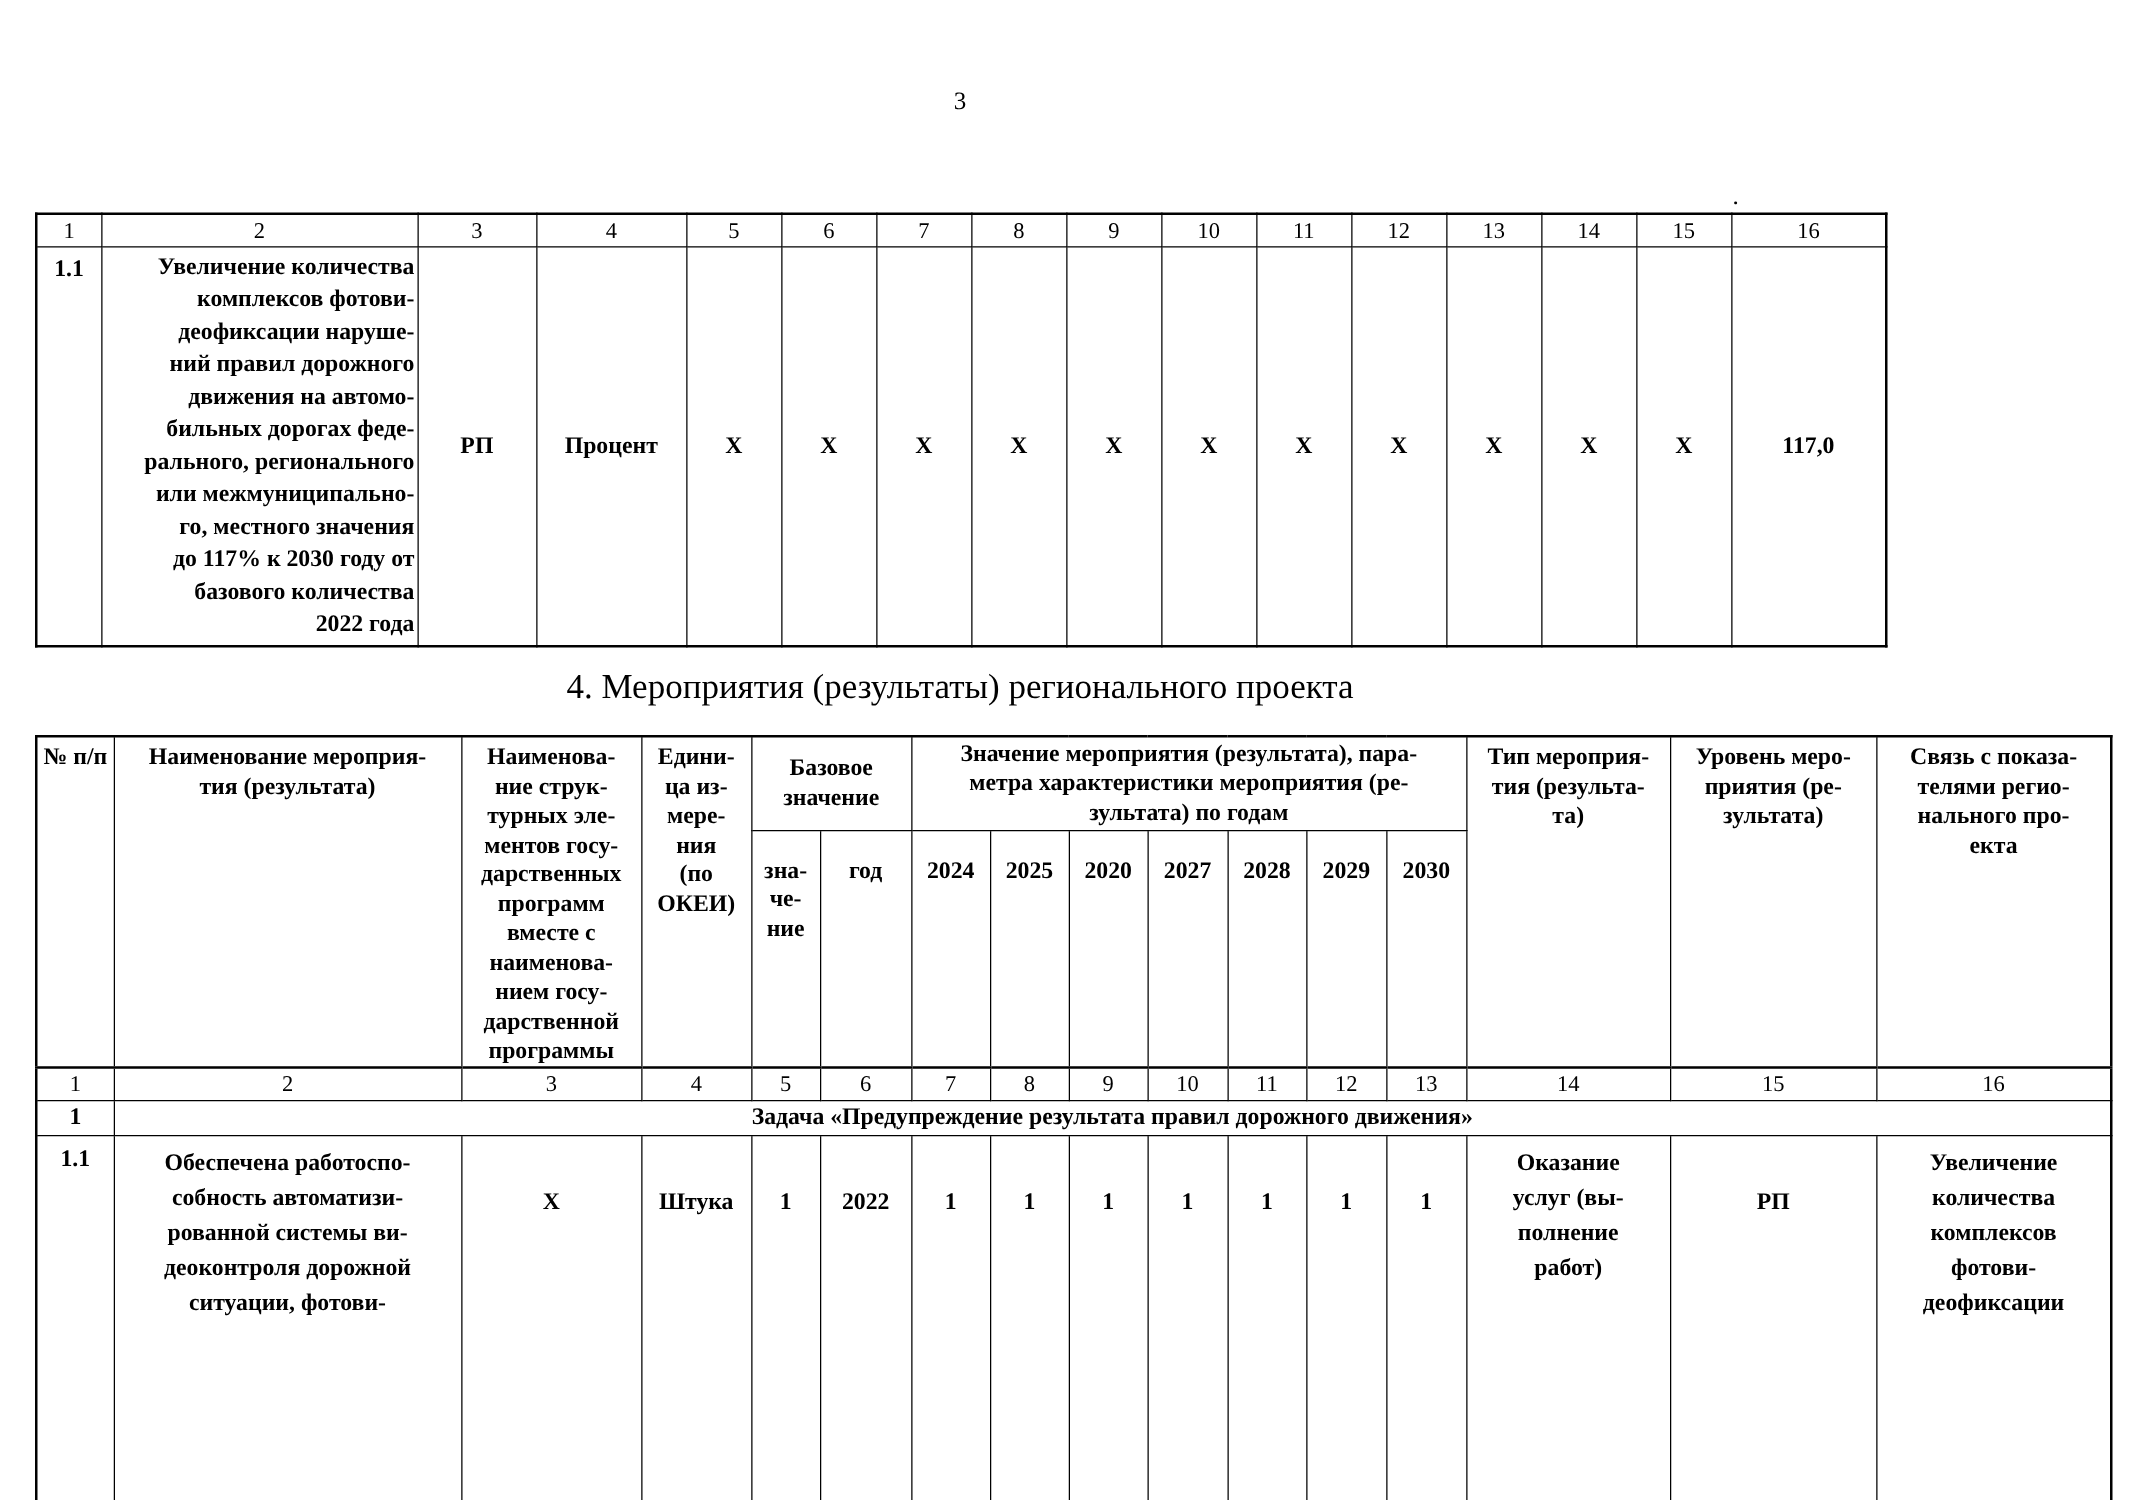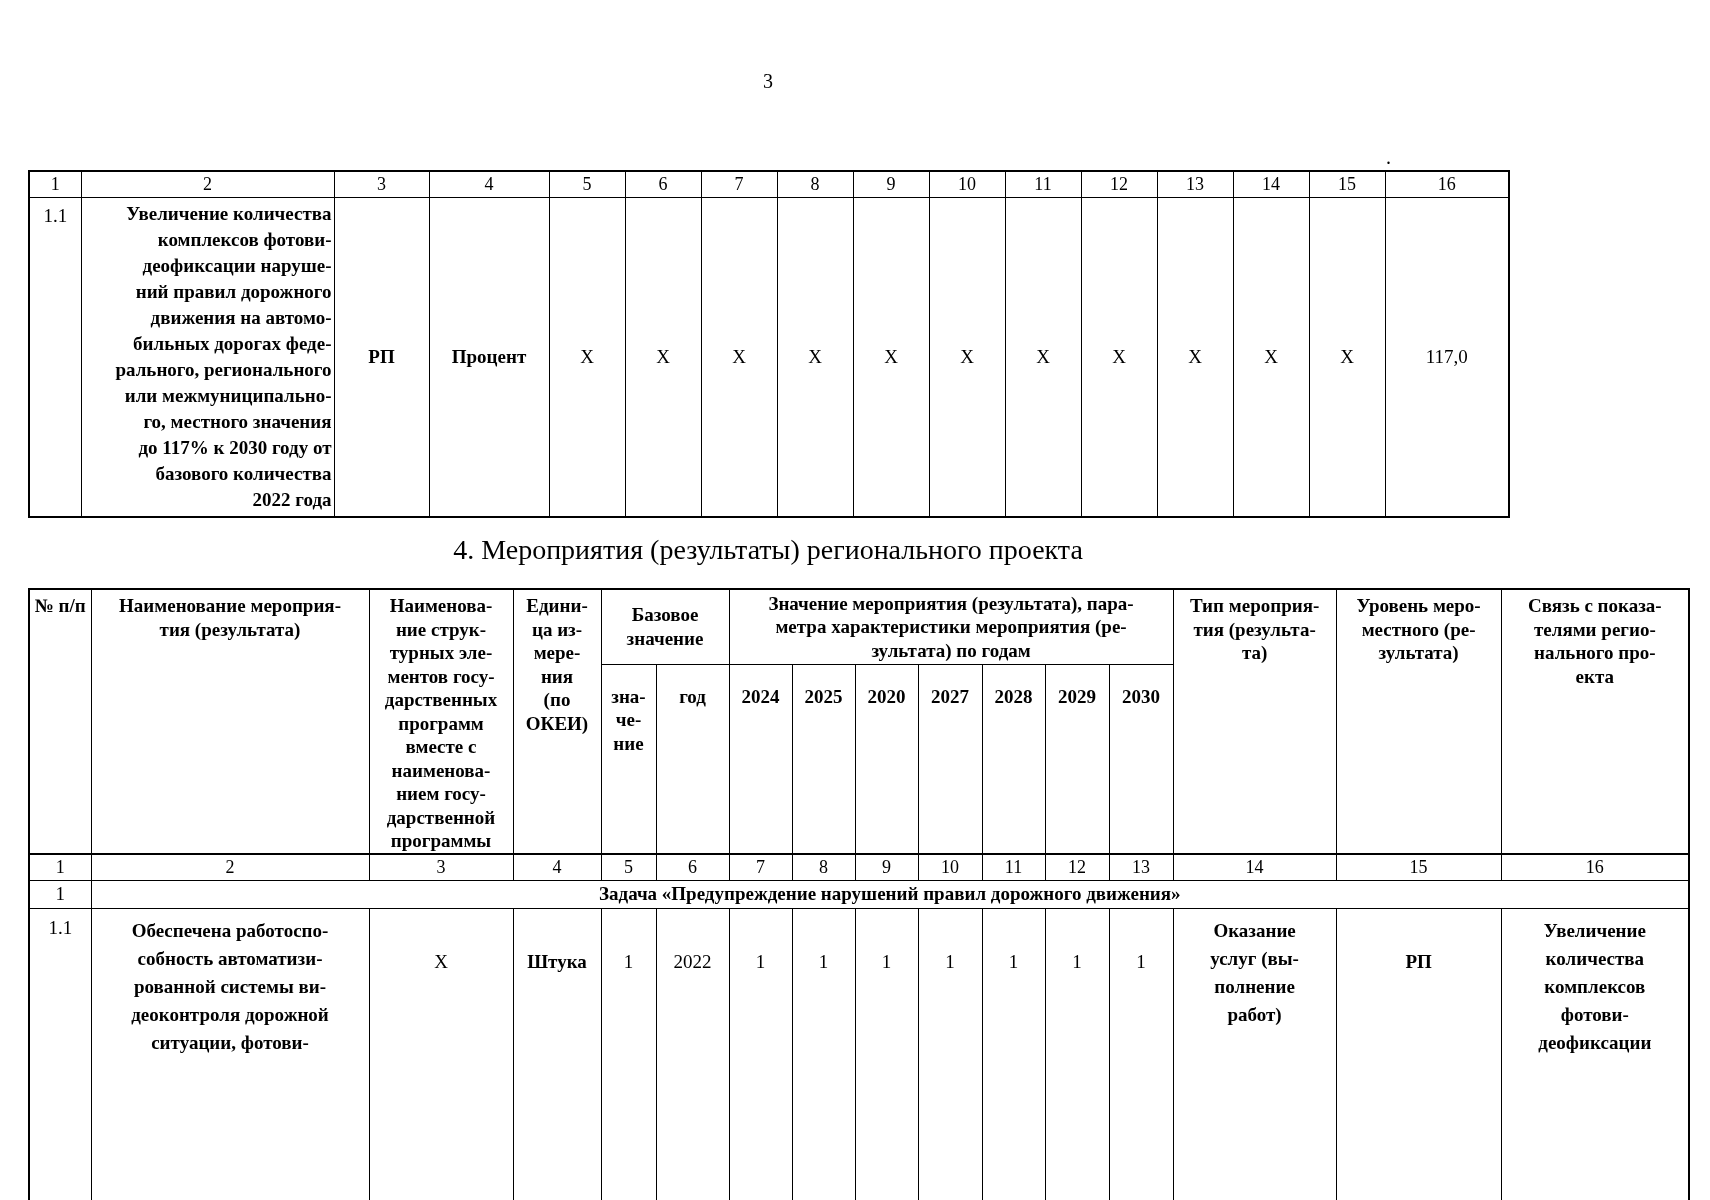--- a/index.html
+++ b/index.html
@@ -32,21 +32,21 @@
   .t1 { left:28px; top:170px; width:1480px; }
   .t2 { left:28px; top:588px; width:1660px; }
 
   tr.crow { height:26px; }
   tr.crow td { font-size:18px; font-weight:normal; line-height:20px; }
 
   .t1 tr.drow { height:309px; }
   .t1 td.namecell { font-weight:bold; line-height:26px; padding:3px 2px;text-align:right; }
   .t1 td.top { vertical-align:top; padding-top:7px; }
   .bold { font-weight:bold; }
-  .n { font-weight:normal; }
+  .n { font-weight:bold; }
 
   .t2 tr.hA { height:75px;margin-left:24px; }
   .t2 tr.hB { height:190px; }
   .t2 tr.hA td, .t2 tr.hB td { font-weight:bold; line-height:23.5px; }
   .t2 td.hspan { vertical-align:top; padding-top:4px; }
   .t2 tr.hB td { vertical-align:top; padding-top:20px; }
   .t2 tr.numrow { height:26px; }
   .t2 tr.numrow td { border-top:2px solid #000; }
   .t2 tr.taskrow { height:28px; }
   .t2 td.tasktext { font-weight:bold; font-size:19px; }
@@ -178,21 +178,21 @@
 ОКЕИ)</td>
       <td colspan="2">Базовое
 значение</td>
       <td colspan="7">Значение мероприятия (результата), пара-
 метра характеристики мероприятия (ре-
 зультата) по годам</td>
       <td class="hspan" rowspan="2">Тип мероприя-
 тия (результа-
 та)</td>
       <td class="hspan" rowspan="2">Уровень меро-
-местного (ре-
+приятия (ре-
 зультата)</td>
       <td class="hspan" rowspan="2">Связь с показа-
 телями регио-
 нального про-
 екта</td>
     </tr>
     <tr class="hB">
       <td>зна-
 че-
 ние</td>
@@ -218,21 +218,21 @@
       <td>10</td>
       <td>11</td>
       <td>12</td>
       <td>13</td>
       <td>14</td>
       <td>15</td>
       <td>16</td>
     </tr>
     <tr class="taskrow">
       <td class="n">1</td>
-      <td colspan="15" class="tasktext">Задача «Предупреждение нарушений правил дорожного движения»</td>
+      <td colspan="15" class="tasktext">Задача «Предупреждение результата правил дорожного движения»</td>
     </tr>
     <tr class="drow2">
       <td class="top n">1.1</td>
       <td class="top bold lh28">Обеспечена работоспо-
 собность автоматизи-
 рованной системы ви-
 деоконтроля дорожной
 ситуации, фотови-</td>
       <td class="val n">X</td>
       <td class="val bold">Штука</td>

